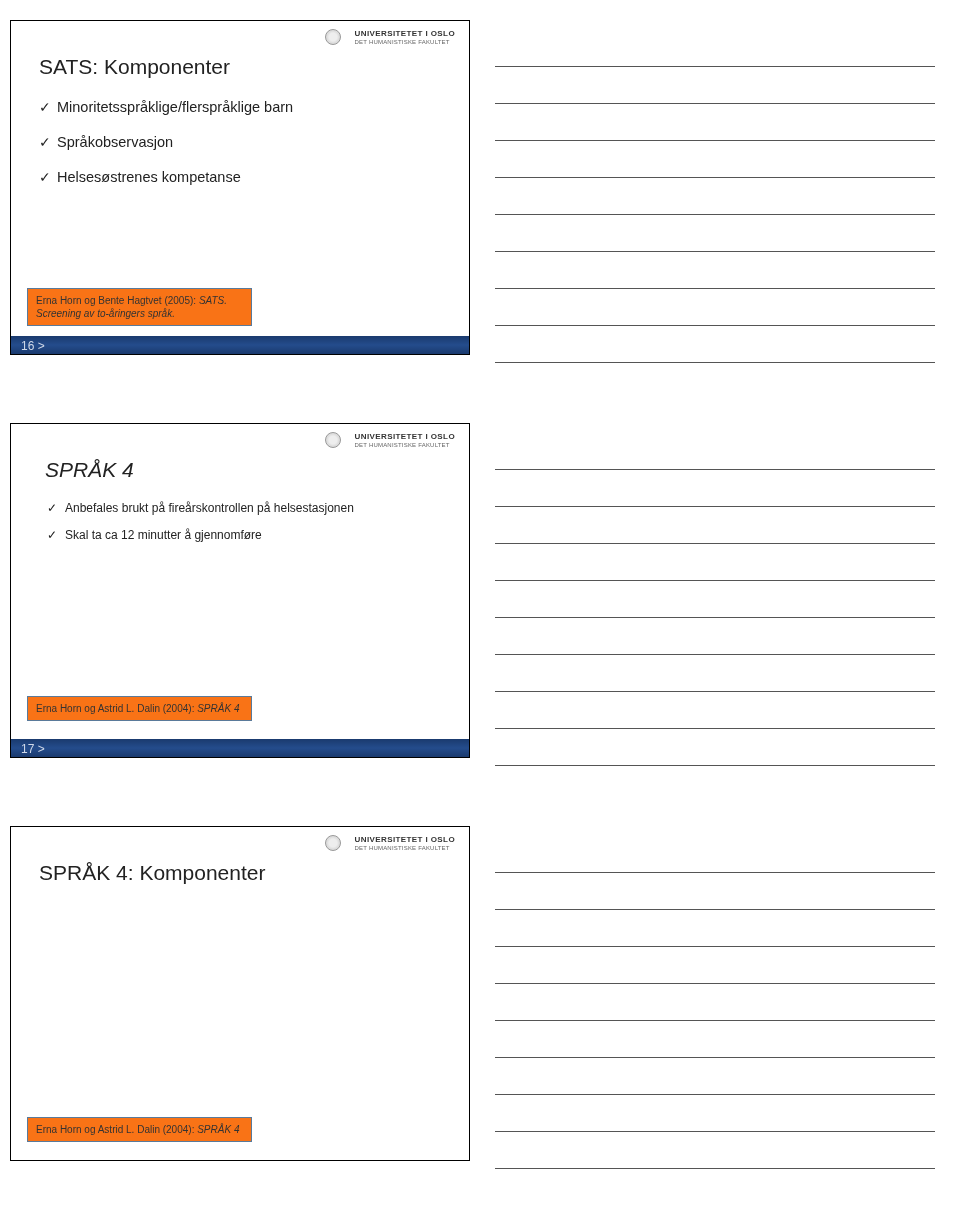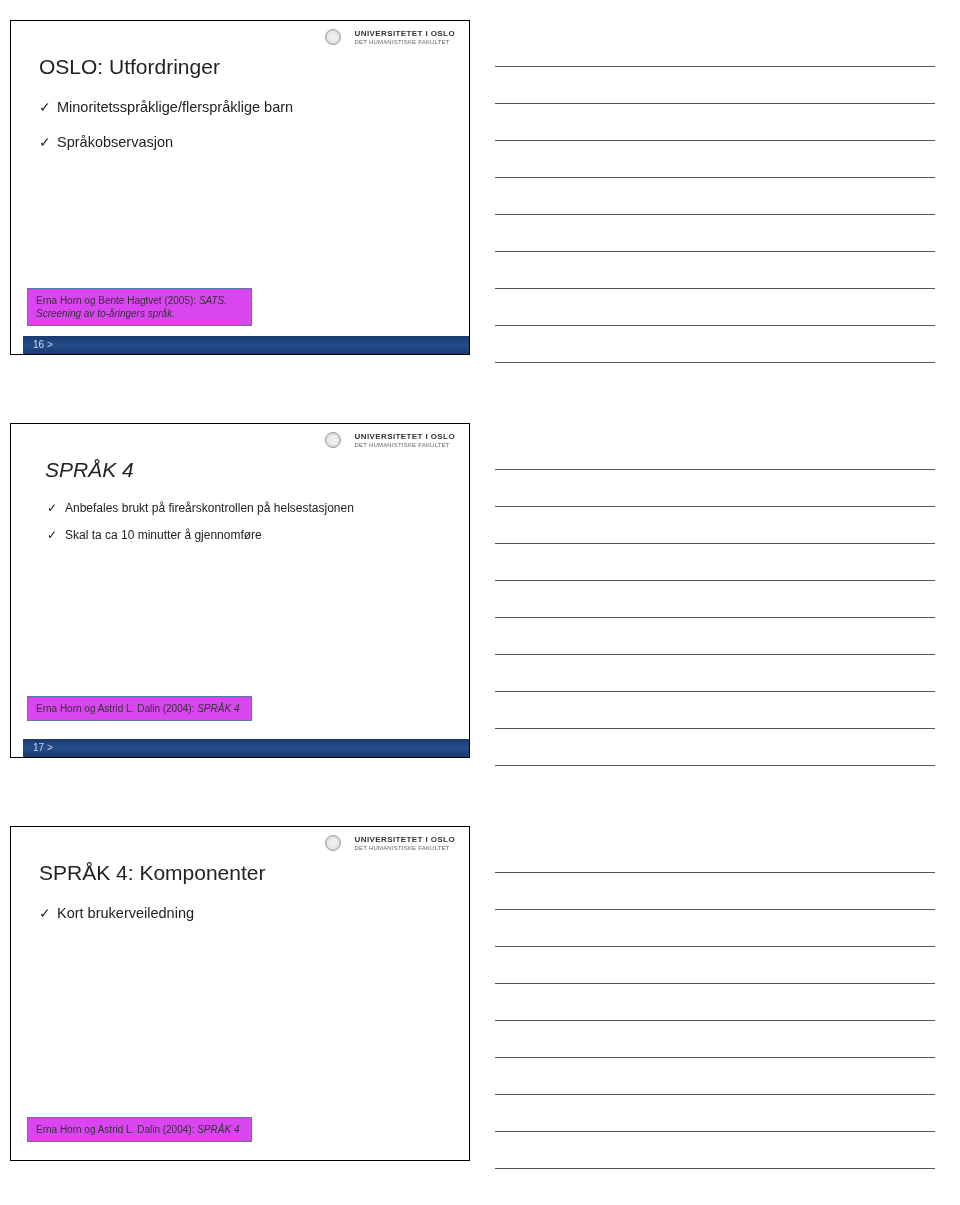--- a/index.html
+++ b/index.html
@@ -105,60 +105,60 @@
     top: 0;
     font-size: 14px;
     color: #222;
   }
   .bullet-list.small .check::before {
     left: 8px;
     font-size: 12px;
   }
   .ref-box {
     border: 1px solid #5a7a9a;
-    background: #d946ef;
+    background: #f97316;
     padding: 5px 8px;
     font-size: 10px;
     color: #333;
     font-family: Arial, sans-serif;
     line-height: 1.3;
     position: absolute;
     left: 16px;
     width: 225px;
   }
   .ref-box .ital { font-style: italic; }
   .slide-footer {
     height: 18px;
     background: linear-gradient(to bottom, #1a3a6e 0%, #244c8c 50%, #1a3a6e 100%);
     color: #cfd8e8;
-    font-size: 10px;
+    font-size: 12px;
     padding: 3px 0 0 10px;
     font-family: Arial, sans-serif;
-    margin-left: 12px;
   }
 </style>
 </head>
 <body>
 
 <div class="row">
   <div class="slide">
     <div class="slide-header">
       <div class="logo">
         <div class="seal"></div>
         <div class="logo-text">
           <span class="logo-top">UNIVERSITETET I OSLO</span>
           <span class="logo-bottom">DET HUMANISTISKE FAKULTET</span>
         </div>
       </div>
     </div>
     <div class="slide-body">
-      <h2 class="slide-title">OSLO: Utfordringer</h2>
+      <h2 class="slide-title">SATS: Komponenter</h2>
       <ul class="bullet-list">
         <li class="check">Minoritetsspråklige/flerspråklige barn</li>
         <li class="check">Språkobservasjon</li>
+        <li class="check">Helsesøstrenes kompetanse</li>
       </ul>
       <div class="ref-box" style="bottom:10px;">
         <span>Erna Horn og Bente Hagtvet (2005): </span><span class="ital">SATS. Screening av to-åringers språk.</span>
       </div>
     </div>
     <div class="slide-footer">
       <span>16 &gt;</span>
     </div>
   </div>
   <div class="notes">
@@ -182,21 +182,21 @@
         <div class="logo-text">
           <span class="logo-top">UNIVERSITETET I OSLO</span>
           <span class="logo-bottom">DET HUMANISTISKE FAKULTET</span>
         </div>
       </div>
     </div>
     <div class="slide-body">
       <h2 class="slide-title indent">SPRÅK 4</h2>
       <ul class="bullet-list small">
         <li class="check">Anbefales brukt på fireårskontrollen på helsestasjonen</li>
-        <li class="check">Skal ta ca 10 minutter å gjennomføre</li>
+        <li class="check">Skal ta ca 12 minutter å gjennomføre</li>
       </ul>
       <div class="ref-box" style="bottom:18px;">
         <span>Erna Horn og Astrid L. Dalin (2004): </span><span class="ital">SPRÅK 4</span>
       </div>
     </div>
     <div class="slide-footer">
       <span>17 &gt;</span>
     </div>
   </div>
   <div class="notes">
@@ -219,21 +219,20 @@
         <div class="seal"></div>
         <div class="logo-text">
           <span class="logo-top">UNIVERSITETET I OSLO</span>
           <span class="logo-bottom">DET HUMANISTISKE FAKULTET</span>
         </div>
       </div>
     </div>
     <div class="slide-body">
       <h2 class="slide-title">SPRÅK 4: Komponenter</h2>
       <ul class="bullet-list">
-        <li class="check">Kort brukerveiledning</li>
       </ul>
       <div class="ref-box" style="bottom:18px;">
         <span>Erna Horn og Astrid L. Dalin (2004): </span><span class="ital">SPRÅK 4</span>
       </div>
     </div>
   </div>
   <div class="notes">
     <div class="note-line"></div>
     <div class="note-line"></div>
     <div class="note-line"></div>

